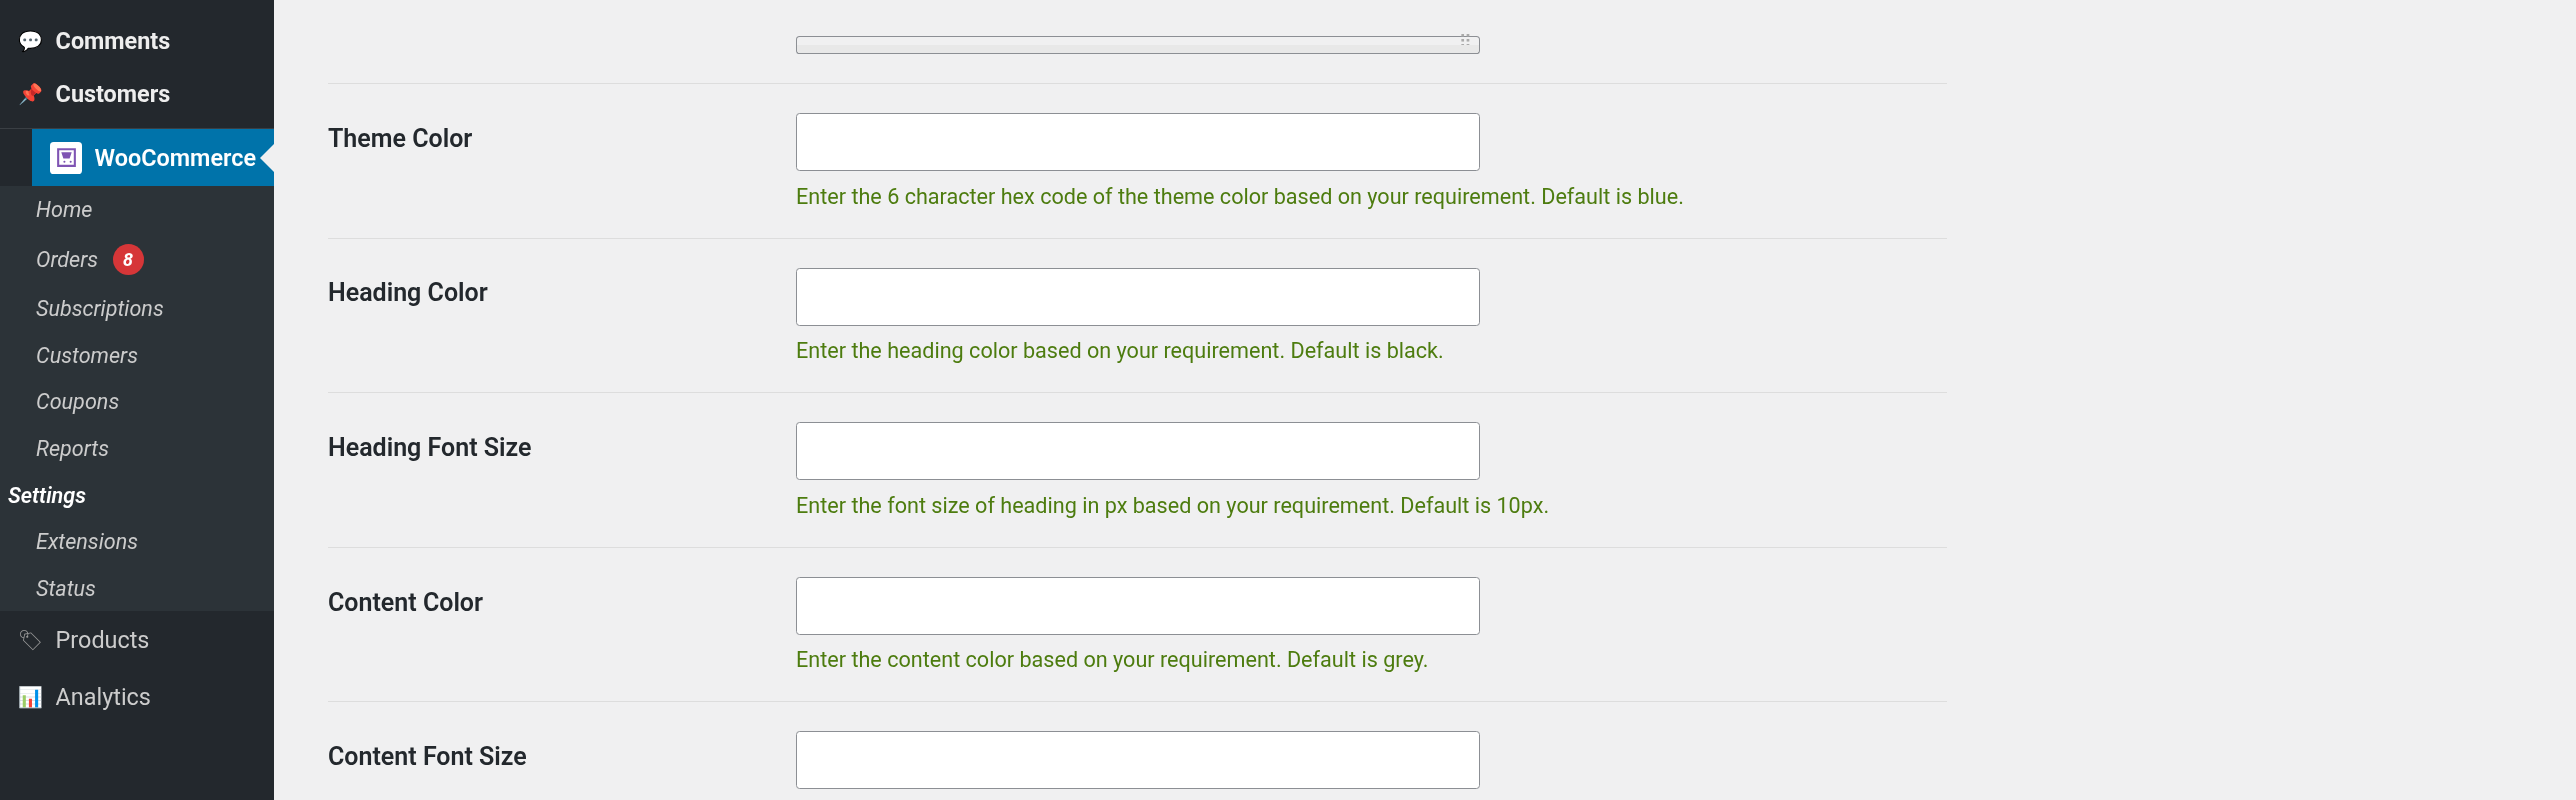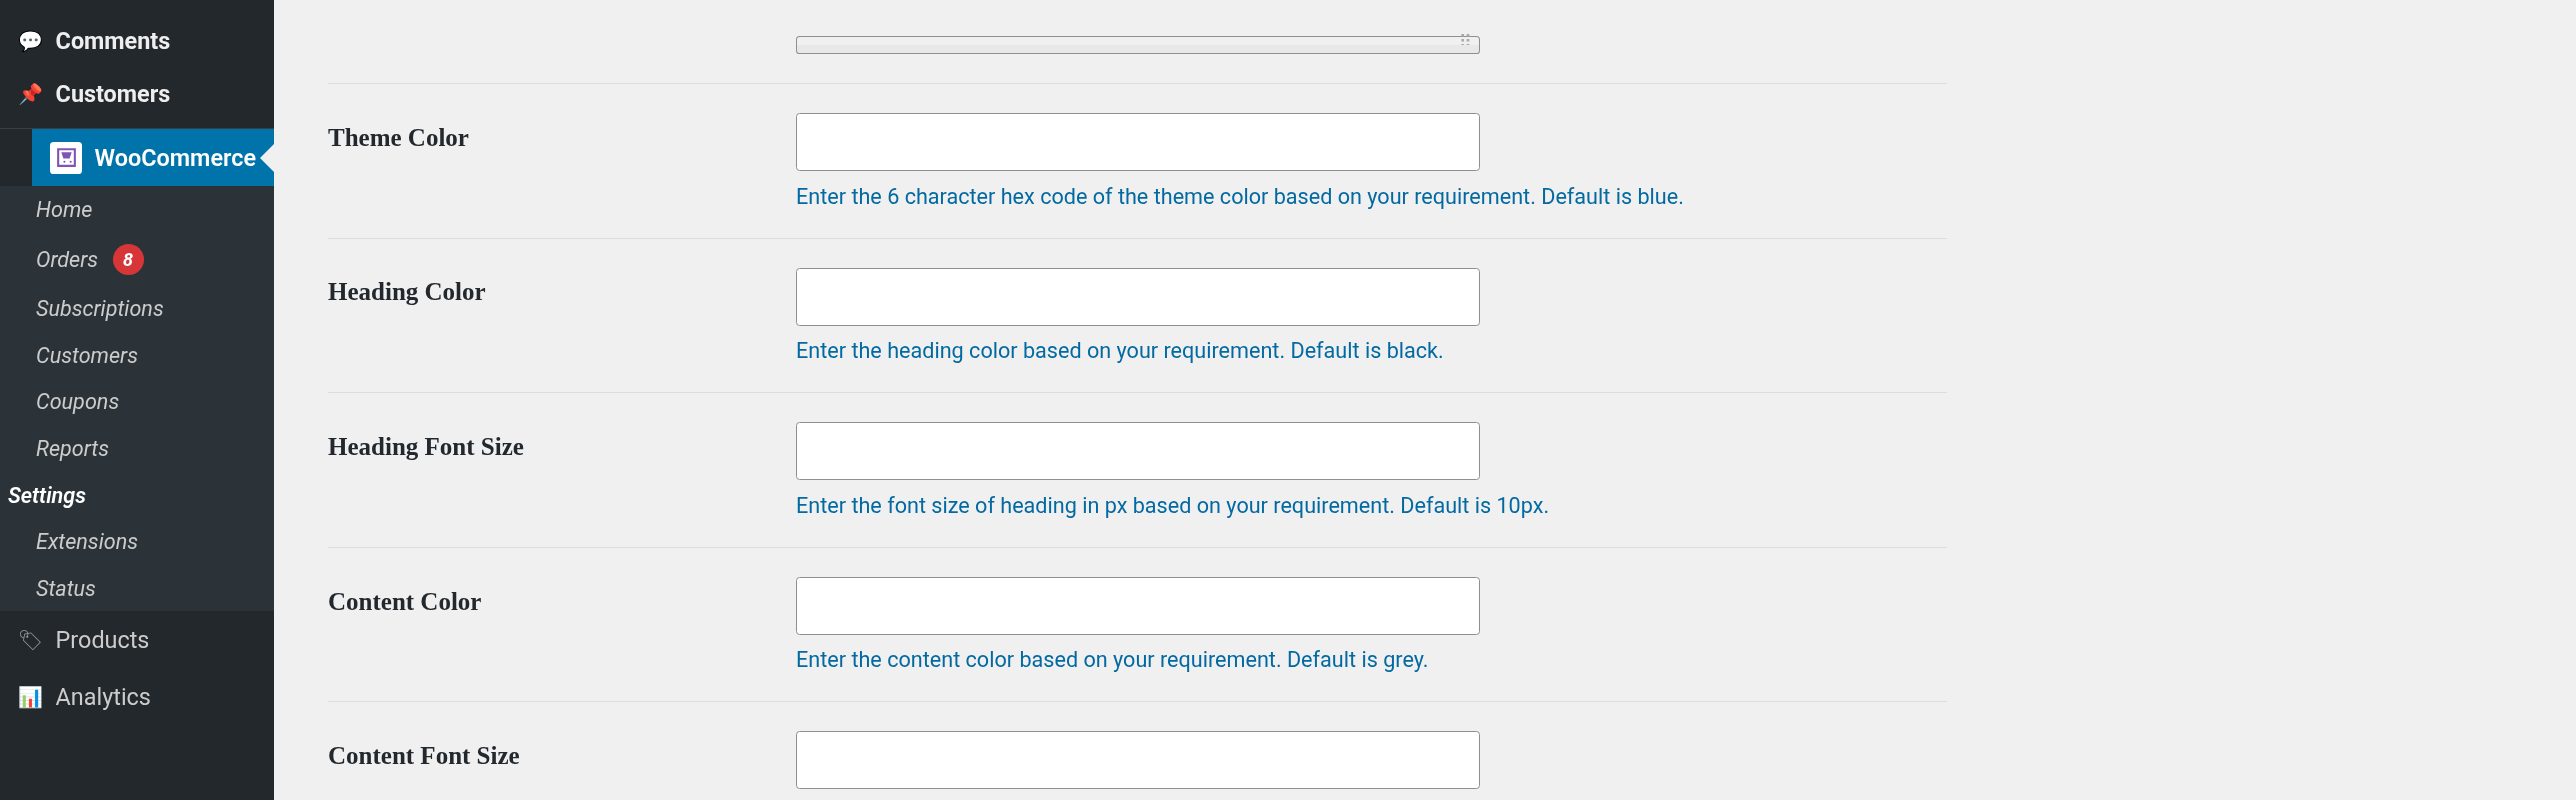--- a/index.html
+++ b/index.html
@@ -177,21 +177,20 @@
       align-items: flex-start;
       padding: 29px 0;
       border-bottom: 0.9px solid #ddd;
     }
 
     .form-label-col {
       width: 468px;
       flex-shrink: 0;
       padding-right: 25px;
       padding-top: 10.8px;
-      font-family: Liberation Serif, serif;
     }
 
     .form-label {
       font-size: 25px;
       font-weight: 600;
       color: #23282d;
     }
 
     .form-input-col {
       flex: 1;
@@ -205,21 +204,21 @@
       background: #fff;
       font-size: 21.6px;
       padding: 7.2px 12.6px;
       outline: none;
       display: block;
       margin-bottom: 12.6px;
     }
 
     .form-description {
       font-size: 21.6px;
-      color: #0369a1;
+      color: #4d7c0f;
     }
 
     .top-partial {
       display: flex;
       align-items: flex-start;
       padding: 18px 0 29px 0;
       border-bottom: 0.9px solid #ddd;
     }
 
     .top-input-wrapper {

